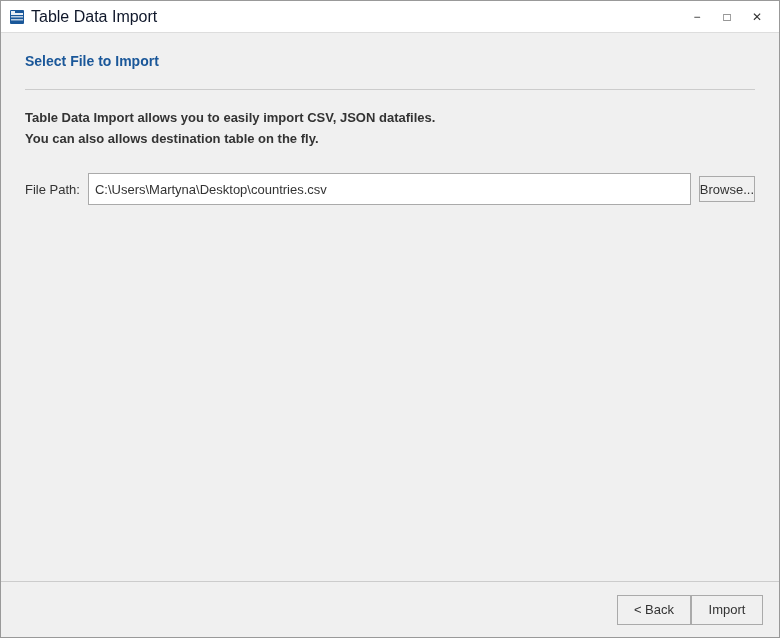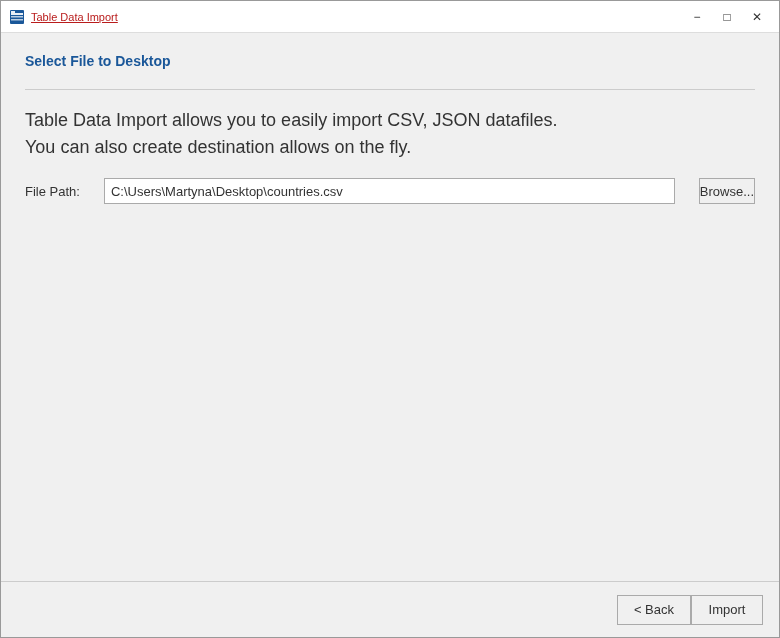--- a/index.html
+++ b/index.html
@@ -45,23 +45,22 @@
       justify-content: center;
     }
 
     .title-bar-icon svg {
       width: 16px;
       height: 16px;
     }
 
     .title-bar-text {
       flex: 1;
-      font-size: 11px;
-      color: #b91c1c;
-      text-decoration: underline;
+      font-size: 16px;
+      color: #0f172a;
     }
 
     .title-bar-controls {
       display: flex;
       gap: 2px;
     }
 
     .title-bar-btn {
       width: 28px;
       height: 24px;
@@ -90,42 +89,42 @@
       margin-bottom: 20px;
     }
 
     .divider {
       height: 1px;
       background: #ccc;
       margin-bottom: 20px;
     }
 
     .description-text {
-      font-size: 18px;
+      font-size: 13px;
       color: #333;
       margin-bottom: 6px;
-      font-weight: 400;
+      font-weight: 700;
     }
 
     .file-path-row {
       display: flex;
       align-items: center;
-      gap: 24px;
-      margin-top: 14px;
+      gap: 8px;
+      margin-top: 21px;
     }
 
     .file-path-label {
       white-space: nowrap;
       font-size: 13px;
       color: #333;
     }
 
     .file-path-input {
       flex: 1;
-      height: 26px;
+      height: 32px;
       border: 1px solid #aaa;
       background: #fff;
       padding: 0 6px;
       font-size: 13px;
       color: #333;
       outline: none;
     }
 
     .browse-btn {
       height: 26px;
@@ -181,25 +180,25 @@
     </div>
     <span class="title-bar-text">Table Data Import</span>
     <div class="title-bar-controls">
       <button class="title-bar-btn">−</button>
       <button class="title-bar-btn">□</button>
       <button class="title-bar-btn close-btn">✕</button>
     </div>
   </div>
 
   <div class="content-area">
-    <div class="section-title">Select File to Desktop</div>
+    <div class="section-title">Select File to Import</div>
     <div class="divider"></div>
 
     <div class="description-text">Table Data Import allows you to easily import CSV, JSON datafiles.</div>
-    <div class="description-text">You can also create destination allows on the fly.</div>
+    <div class="description-text">You can also allows destination table on the fly.</div>
 
     <div class="file-path-row">
       <label class="file-path-label">File Path:</label>
       <input class="file-path-input" type="text" value="C:\Users\Martyna\Desktop\countries.csv" style="">
       <button class="browse-btn">Browse...</button>
     </div>
 
     <div class="spacer"></div>
   </div>
 

